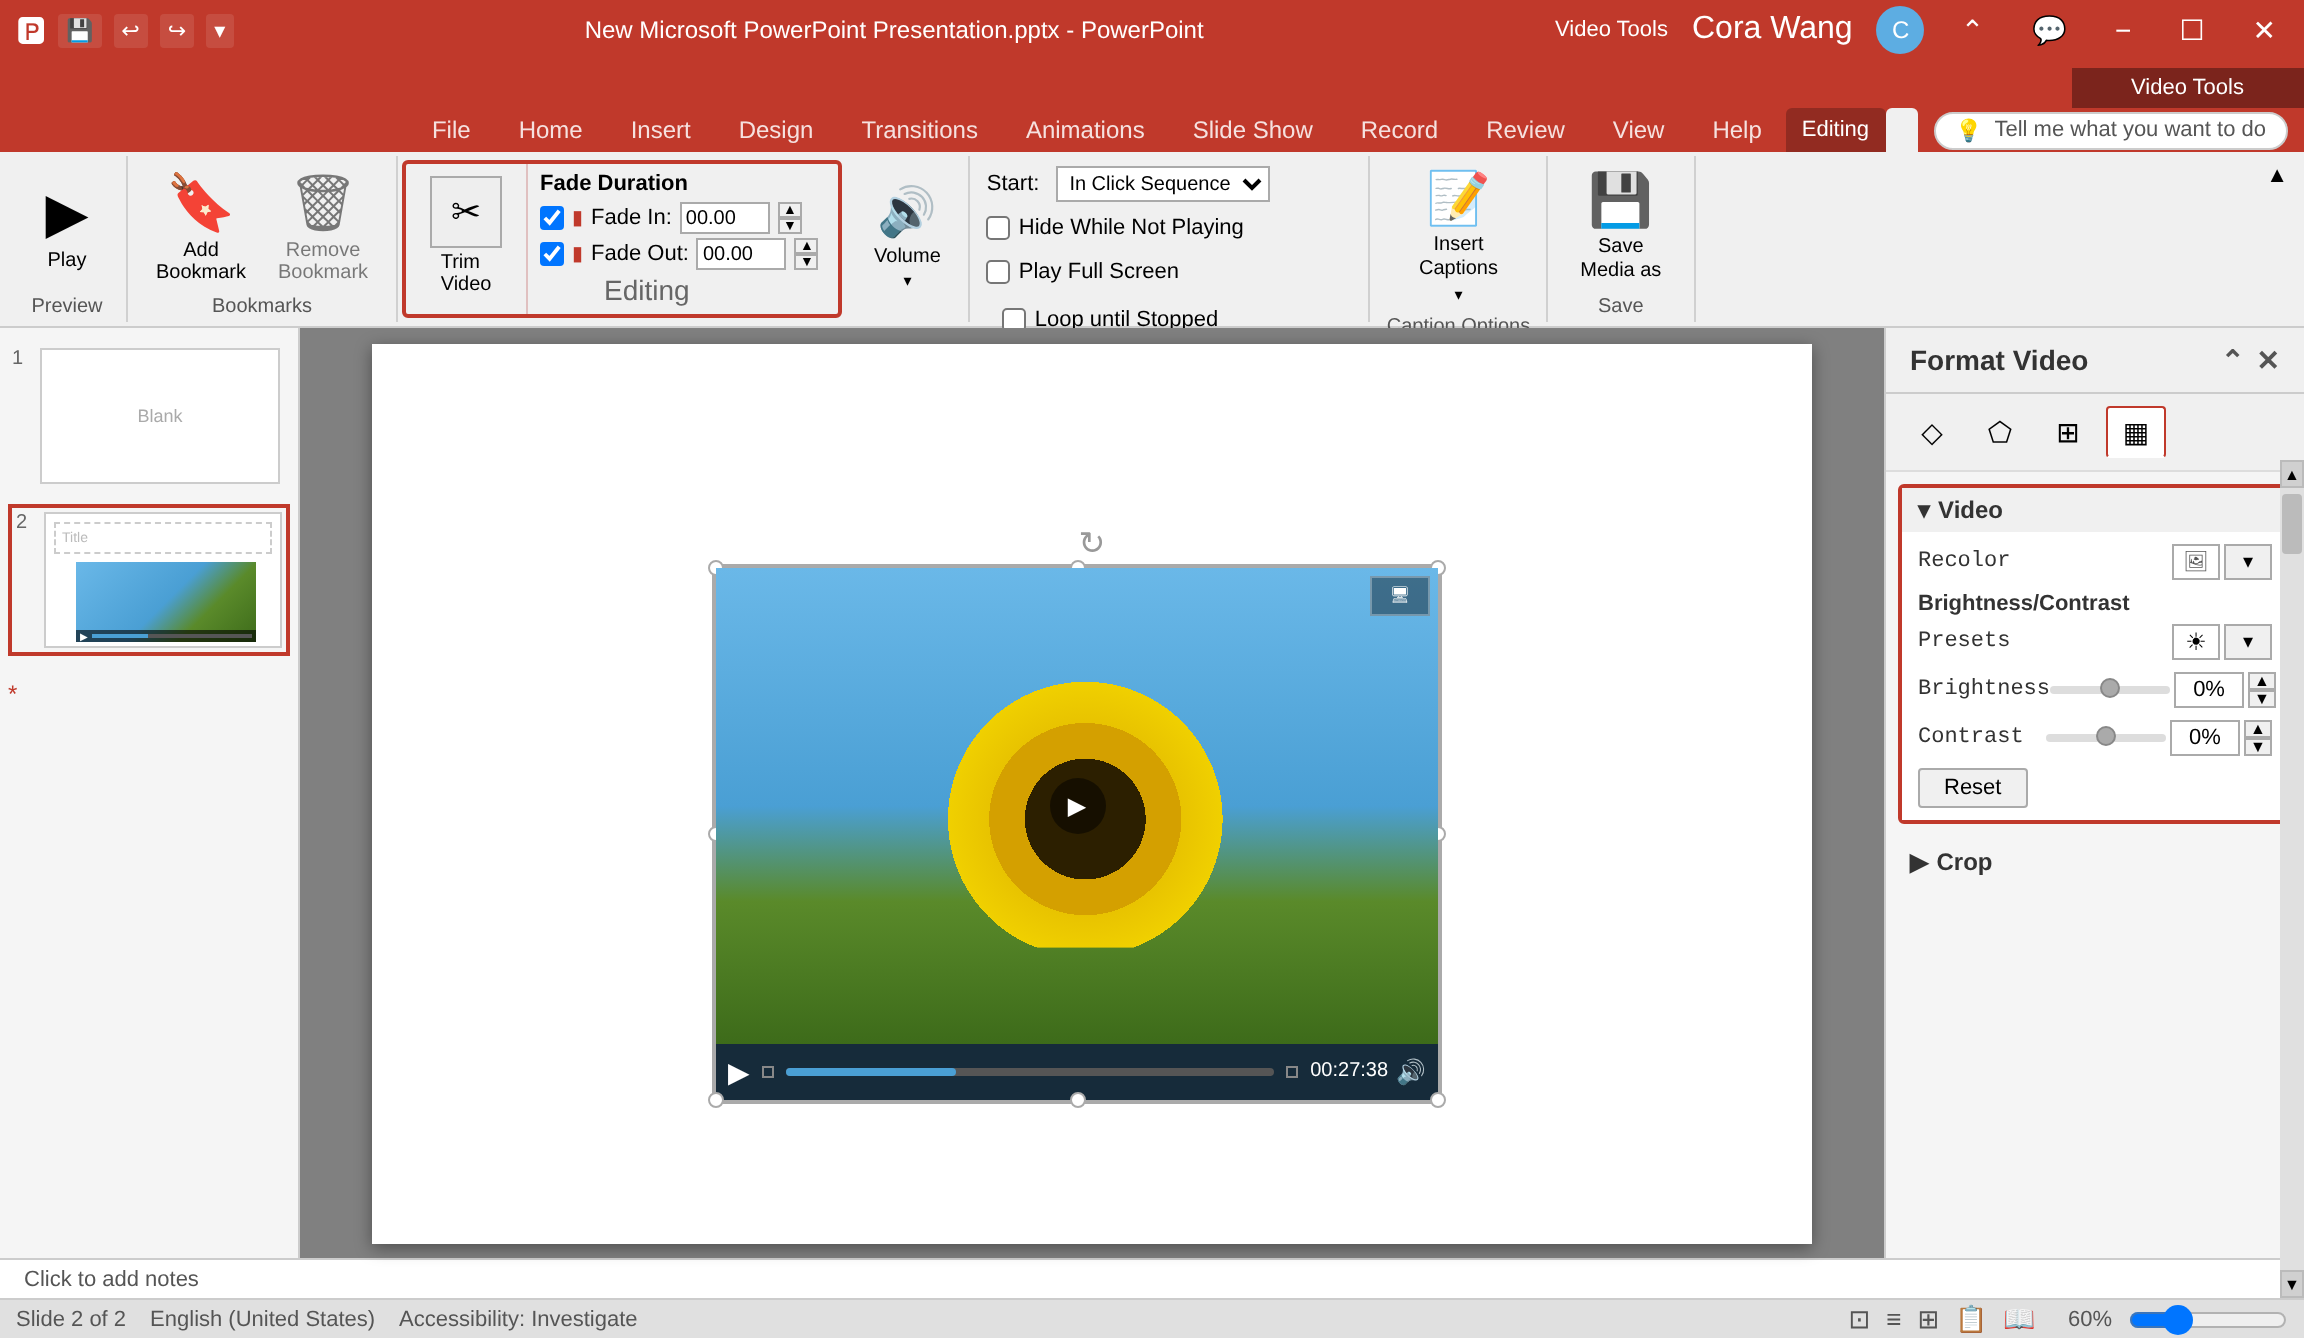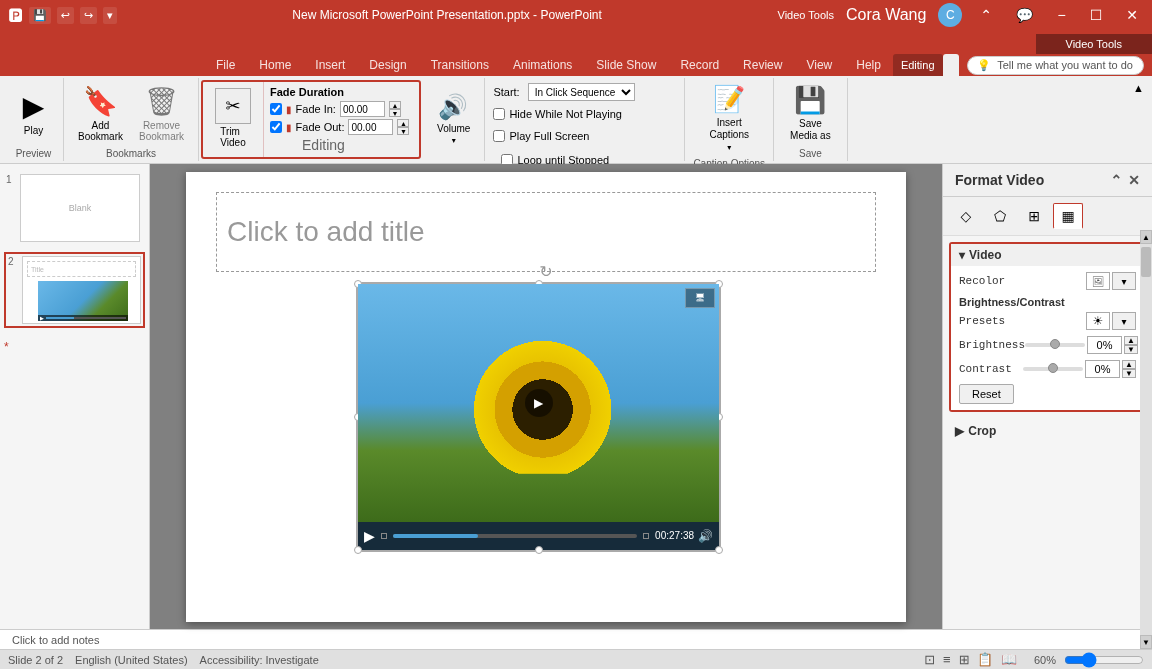--- a/index.html
+++ b/index.html
@@ -649,23 +649,20 @@
         </div>
       </div>
     </div>
 
     <div style="position:absolute; left:4px; top:340px; color:#c0392b; font-size:12px;">*</div>
   </div>
 
   <div class="canvas-area">
     <div class="slide-canvas">
 
-      <div class="title-placeholder">
-        <span class="title-placeholder-text">Click to add title</span>
-      </div>
 
       <div style="position:absolute; top:90px; left:350px; width:20px; height:20px; display:flex; align-items:center; justify-content:center; color:#999; font-size:16px;">↻</div>
 
       <div class="video-frame">
 
         <div class="selection-handle" style="top:-4px; left:-4px;"></div>
         <div class="selection-handle" style="top:-4px; left:50%; transform:translateX(-50%);"></div>
         <div class="selection-handle" style="top:-4px; right:-4px;"></div>
         <div class="selection-handle" style="top:50%; left:-4px; transform:translateY(-50%);"></div>
         <div class="selection-handle" style="top:50%; right:-4px; transform:translateY(-50%);"></div>

